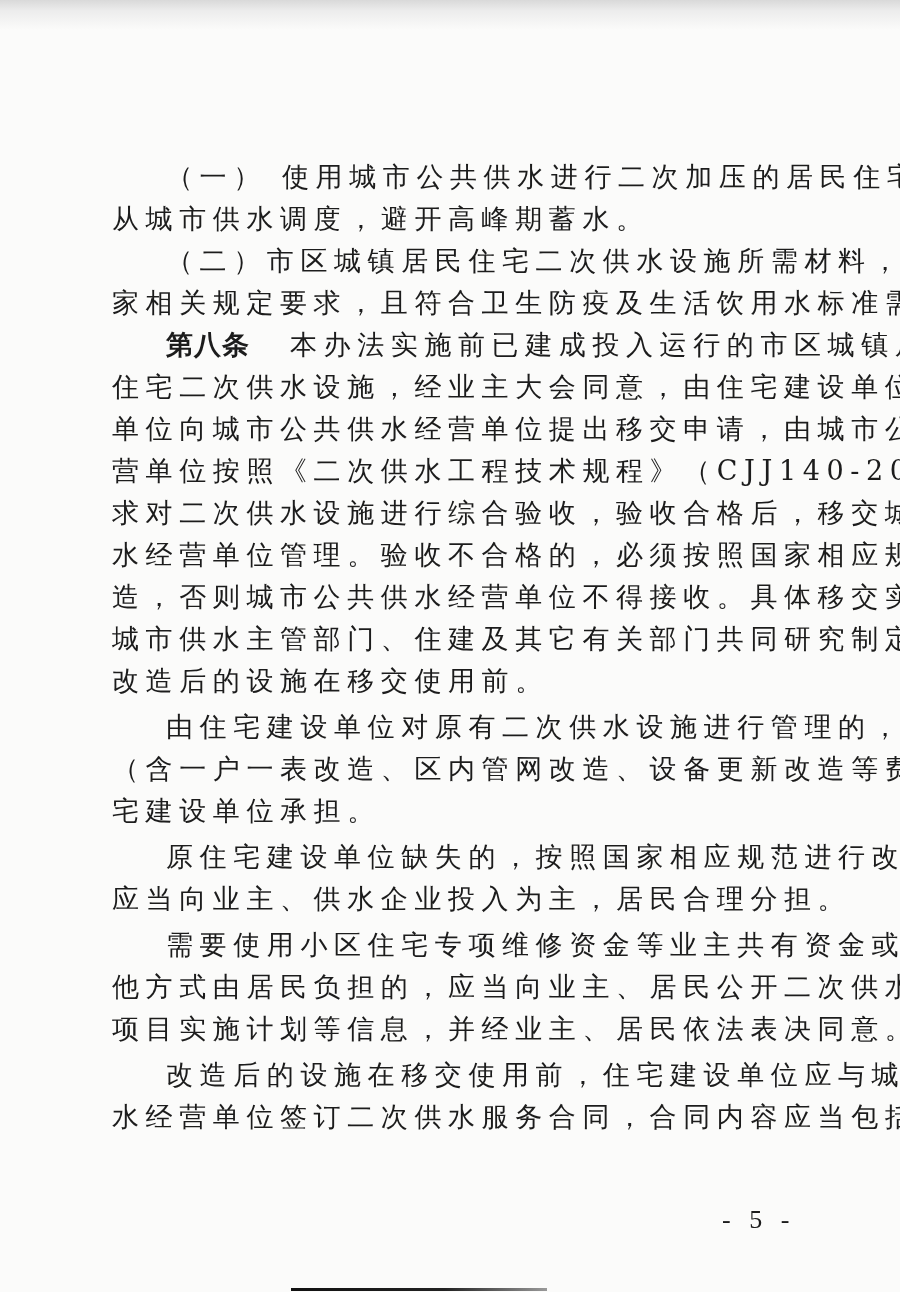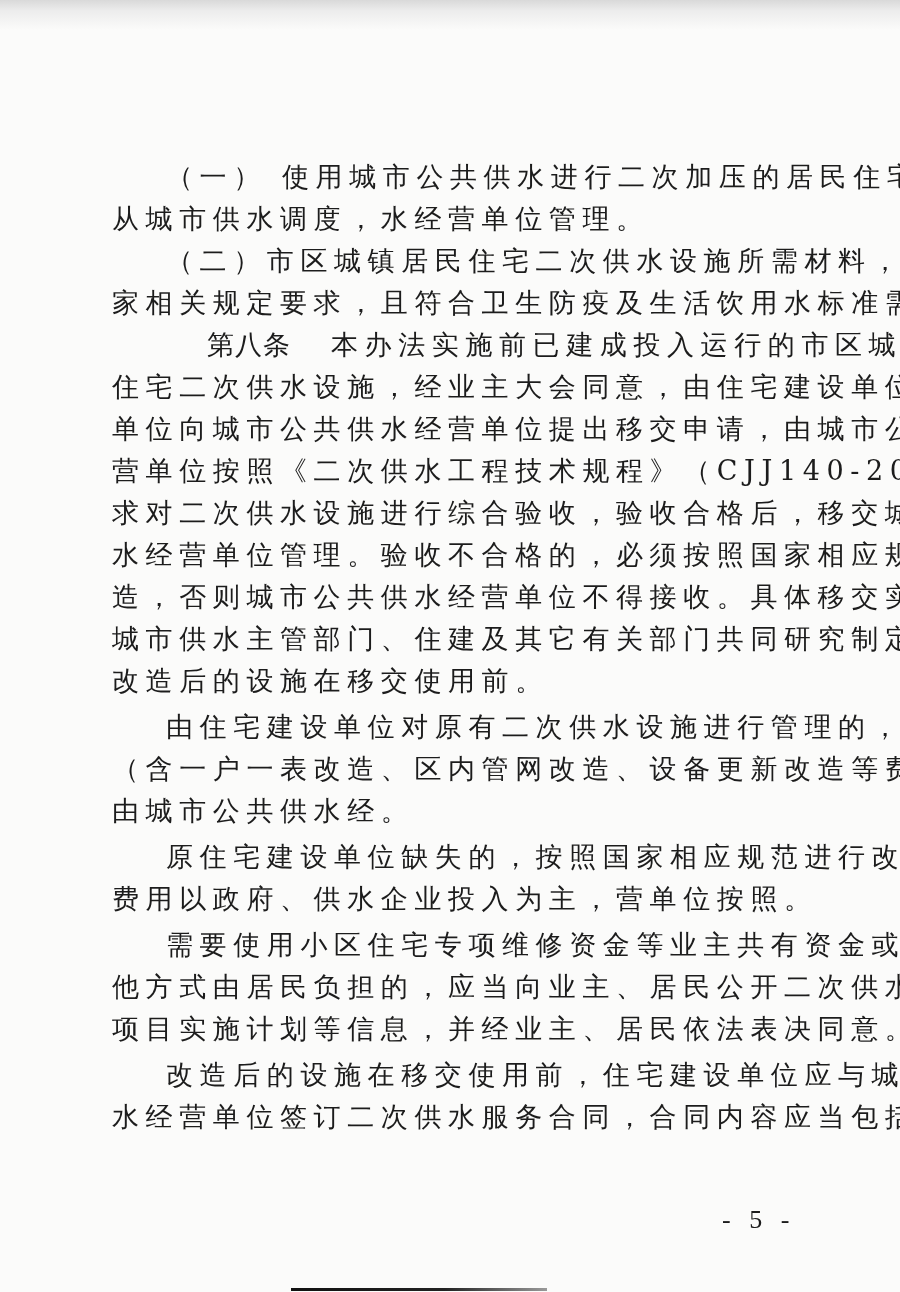--- a/index.html
+++ b/index.html
@@ -18,58 +18,58 @@
     position: absolute; left: 112px; top: 160px; width: 690px;
   }
   .line {
     position: absolute; left: 0;
     height: 34px; line-height: 34px;
     font-size: 27px;
     letter-spacing: 6.6px;
     white-space: nowrap;
   }
   .indent { left: 54px; }
-  .bold { font-family: "DejaVu Sans", "Liberation Sans", sans-serif; font-weight: normal; letter-spacing: 1px; margin-left: 41px; }
+  .bold { font-family: "DejaVu Sans", "Liberation Sans", sans-serif; font-weight: bold; letter-spacing: 1px; }
   .gap { display: inline-block; width: 40px; }
   .page-number {
     position: absolute; left: 722px; top: 1205px;
     font-size: 26px; letter-spacing: 6px;
     font-family: "Liberation Serif", serif;
   }
   .bottom-rule {
     position: absolute; left: 291px; top: 1288px; width: 256px; height: 3px;
     background: linear-gradient(to right, #111 0%, #222 60%, #999 100%);
   }
 </style>
 </head>
 <body>
 
 <div class="scan-top"></div>
 
 <div class="page">
   <div class="line indent" style="top:0px">（一） 使用城市公共供水进行二次加压的居民住宅，应当服</div>
-  <div class="line" style="top:42px">从城市供水调度，水经营单位管理。</div>
+  <div class="line" style="top:42px">从城市供水调度，避开高峰期蓄水。</div>
   <div class="line indent" style="top:84px">（二）市区城镇居民住宅二次供水设施所需材料，应符合国</div>
   <div class="line" style="top:126px">家相关规定要求，且符合卫生防疫及生活饮用水标准需要。</div>
   <div class="line indent" style="top:168px">
     <span class="bold">第八条</span><span class="gap"></span><span>本办法实施前已建成投入运行的市区城镇居民</span>
   </div>
   <div class="line" style="top:210px">住宅二次供水设施，经业主大会同意，由住宅建设单位或现管理</div>
   <div class="line" style="top:252px">单位向城市公共供水经营单位提出移交申请，由城市公共供水经</div>
   <div class="line" style="top:294px">营单位按照《二次供水工程技术规程》（CJJ140-2010）标准要</div>
   <div class="line" style="top:336px">求对二次供水设施进行综合验收，验收合格后，移交城市公共供</div>
   <div class="line" style="top:378px">水经营单位管理。验收不合格的，必须按照国家相应规范进行改</div>
   <div class="line" style="top:420px">造，否则城市公共供水经营单位不得接收。具体移交实施办法由</div>
   <div class="line" style="top:462px">城市供水主管部门、住建及其它有关部门共同研究制定，报经市</div>
   <div class="line" style="top:504px">改造后的设施在移交使用前。</div>
   <div class="line indent" style="top:550px">由住宅建设单位对原有二次供水设施进行管理的，改造费用</div>
   <div class="line" style="top:592px">（含一户一表改造、区内管网改造、设备更新改造等费用）由住</div>
-  <div class="line" style="top:634px">由城市公共供水经。</div>
+  <div class="line" style="top:634px">宅建设单位承担。</div>
   <div class="line indent" style="top:680px">原住宅建设单位缺失的，按照国家相应规范进行改造，改造</div>
-  <div class="line" style="top:722px">费用以政府、供水企业投入为主，营单位按照。</div>
+  <div class="line" style="top:722px">应当向业主、供水企业投入为主，居民合理分担。</div>
   <div class="line indent" style="top:768px">需要使用小区住宅专项维修资金等业主共有资金或通过其</div>
   <div class="line" style="top:810px">他方式由居民负担的，应当向业主、居民公开二次供水设施改造</div>
   <div class="line" style="top:852px">项目实施计划等信息，并经业主、居民依法表决同意。</div>
   <div class="line indent" style="top:898px">改造后的设施在移交使用前，住宅建设单位应与城市公共供</div>
   <div class="line" style="top:940px">水经营单位签订二次供水服务合同，合同内容应当包括：二次供</div>
 </div>
 
 <div class="page-number">- 5 -</div>
 <div class="bottom-rule"></div>
 

